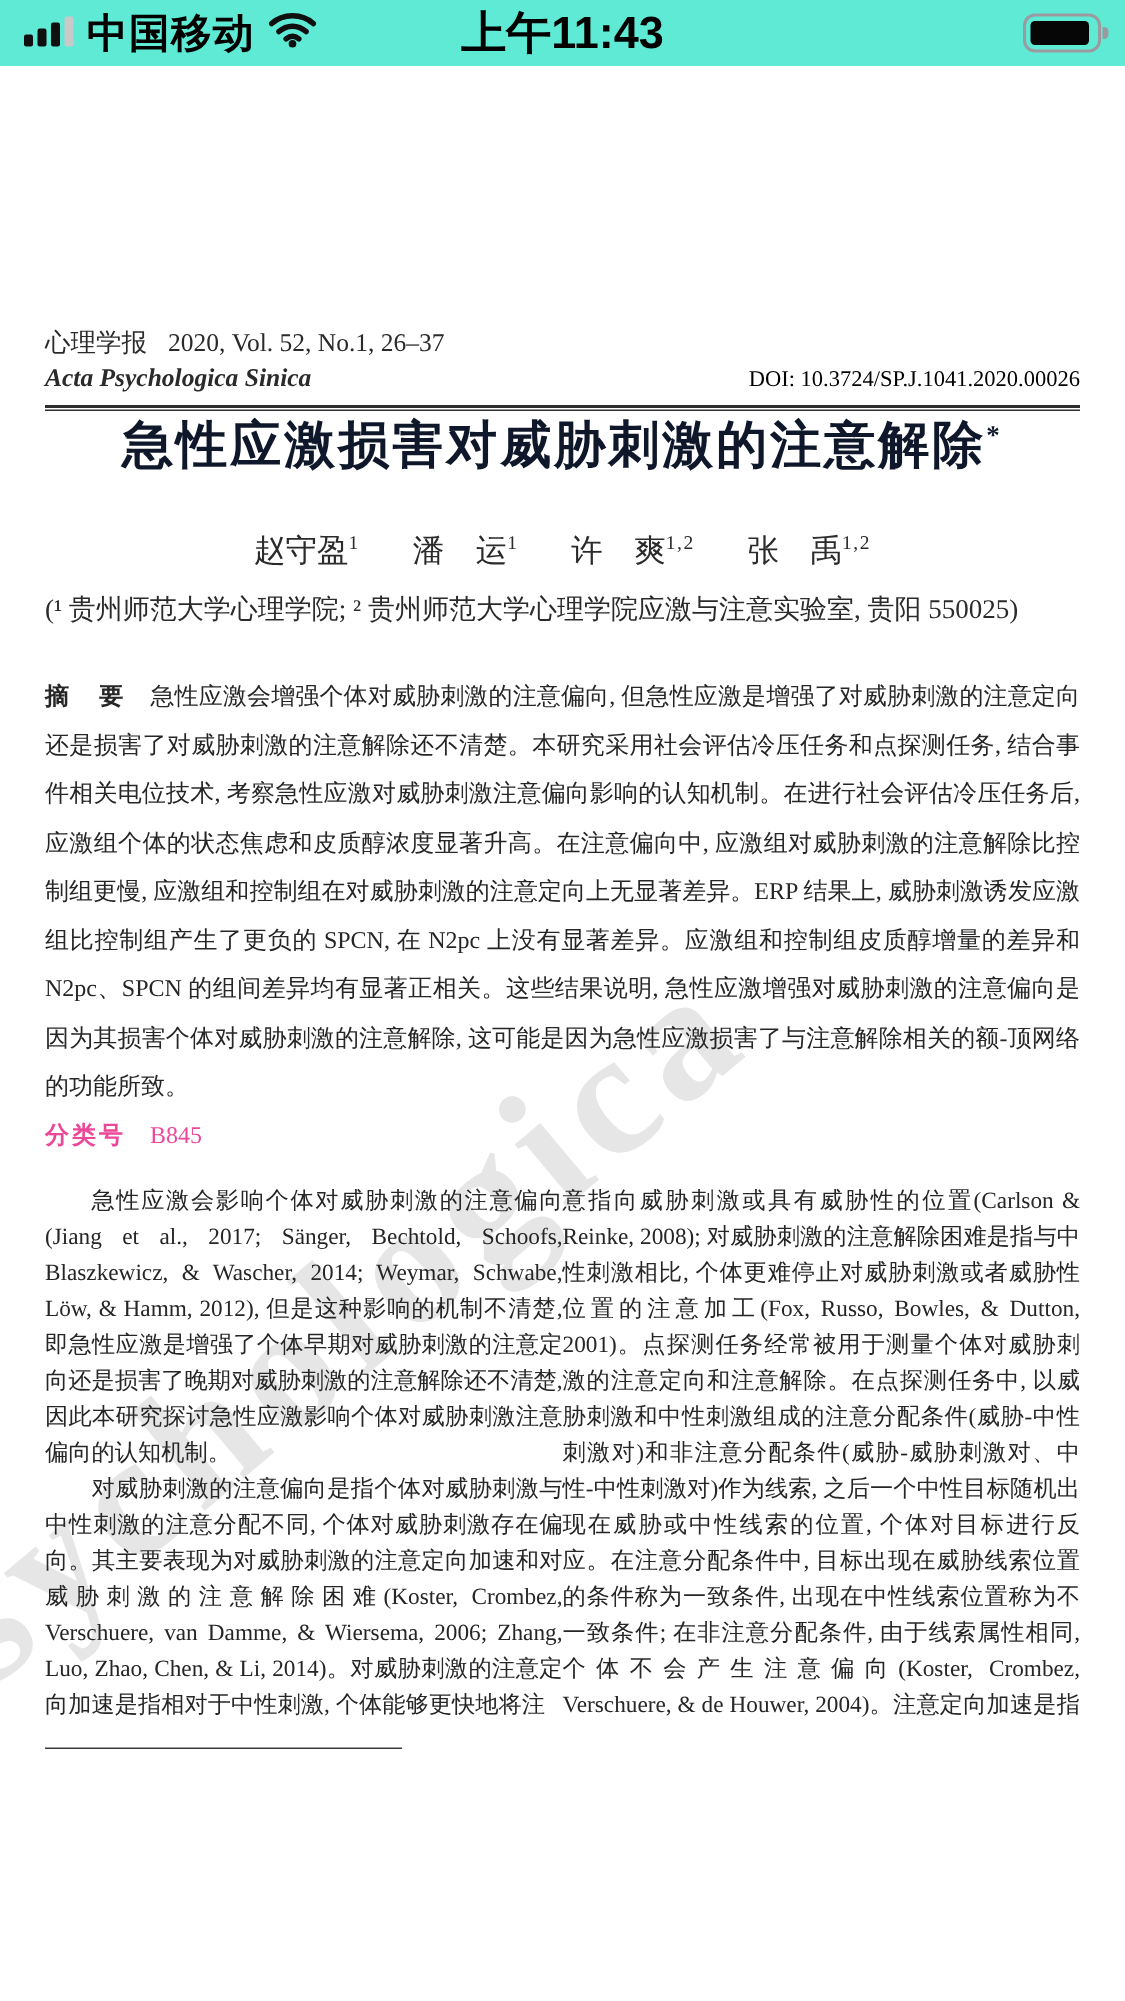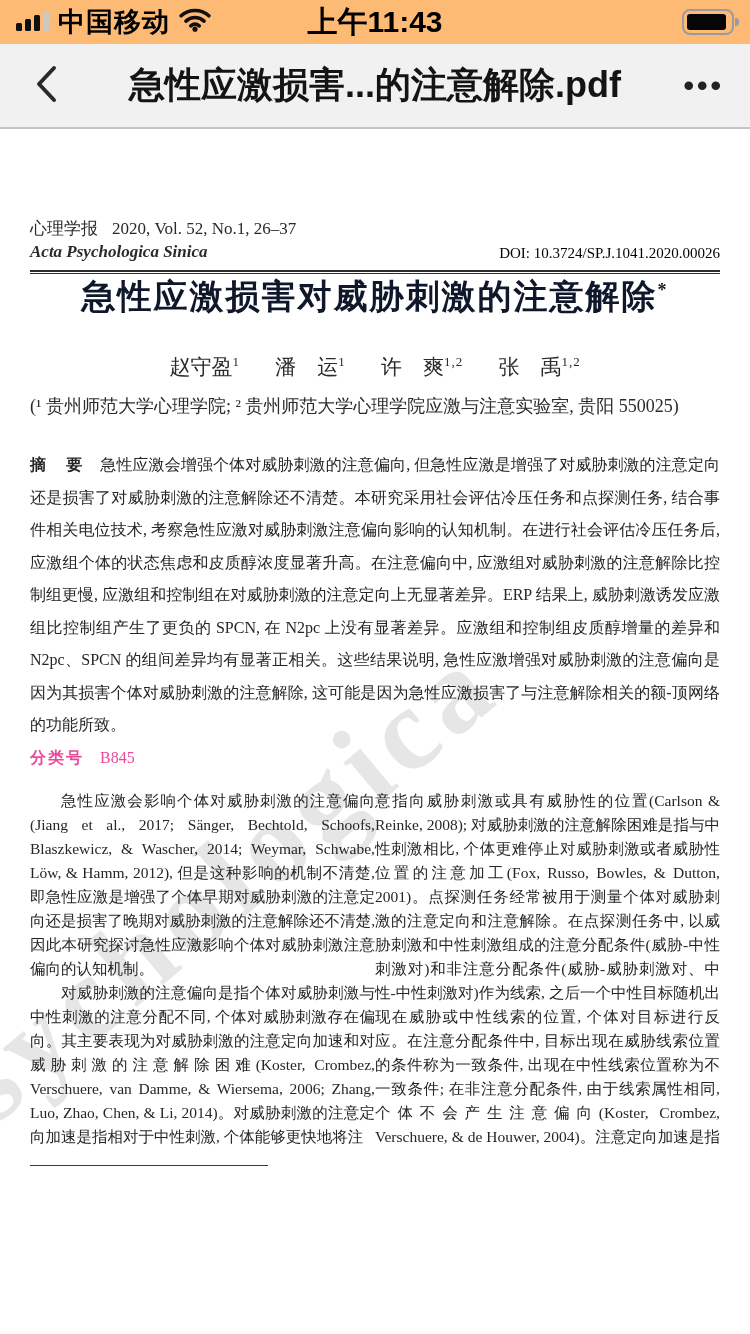--- a/index.html
+++ b/index.html
@@ -5,21 +5,21 @@
   * { margin:0; padding:0; box-sizing:border-box; }
   html,body { background:#ffffff; }
   .screen {
     position:relative; width:750px; height:1334px; overflow:hidden;
     background:#ffffff; font-family:"Liberation Sans", sans-serif;
   }
 
   
   .status-bar {
     position:absolute; top:0; left:0; right:0; height:44px;
-    background:#fdba74; display:flex; align-items:center;
+    background:#5eead4; display:flex; align-items:center;
     justify-content:space-between; padding:0 16px; z-index:30;
   }
   .sb-left { display:flex; align-items:center; gap:9px; }
   .signal { display:flex; align-items:flex-end; gap:3px; height:22px; padding-bottom:2px; }
   .signal i { display:block; width:6px; border-radius:1.5px; background:#101010; }
   .signal i:nth-child(1){height:8px;} .signal i:nth-child(2){height:12px;}
   .signal i:nth-child(3){height:16px;} .signal i:nth-child(4){height:20px; background:#c9c9c9;}
   .carrier { font-size:27px; font-weight:600; color:#000; letter-spacing:1px; }
   .sb-time {
     position:absolute; left:50%; transform:translateX(-50%);
@@ -114,33 +114,20 @@
           <circle cx="15" cy="19.6" r="2.4" fill="#101010"></circle>
         </svg>
       </span>
     </div>
     <span class="sb-time">上午11:43</span>
     <span class="battery">
         <span class="battery-fill"></span>
       </span>
   </div>
 
-  <div class="nav-bar">
-    <div class="back-btn">
-      <span>
-        <svg width="26" height="44" viewBox="0 0 26 44">
-          <path d="M21 6 L6 22 L21 38" stroke="#2a2a2a" stroke-width="4" fill="none" stroke-linecap="round" stroke-linejoin="round"></path>
-        </svg>
-      </span>
-    </div>
-    <div class="nav-title">急性应激损害...的注意解除.pdf</div>
-    <div class="more-btn">
-      <span>•••</span>
-    </div>
-  </div>
 
   <div class="document">
     <div class="watermark">psychologica</div>
     <div class="doc-inner">
 
       <div class="journal-header">
         <div class="jh-left">
           <div class="jh-line1">
             <span class="jh-cn">心理学报</span><span>2020, Vol. 52, No.1, 26–37</span>
           </div>

